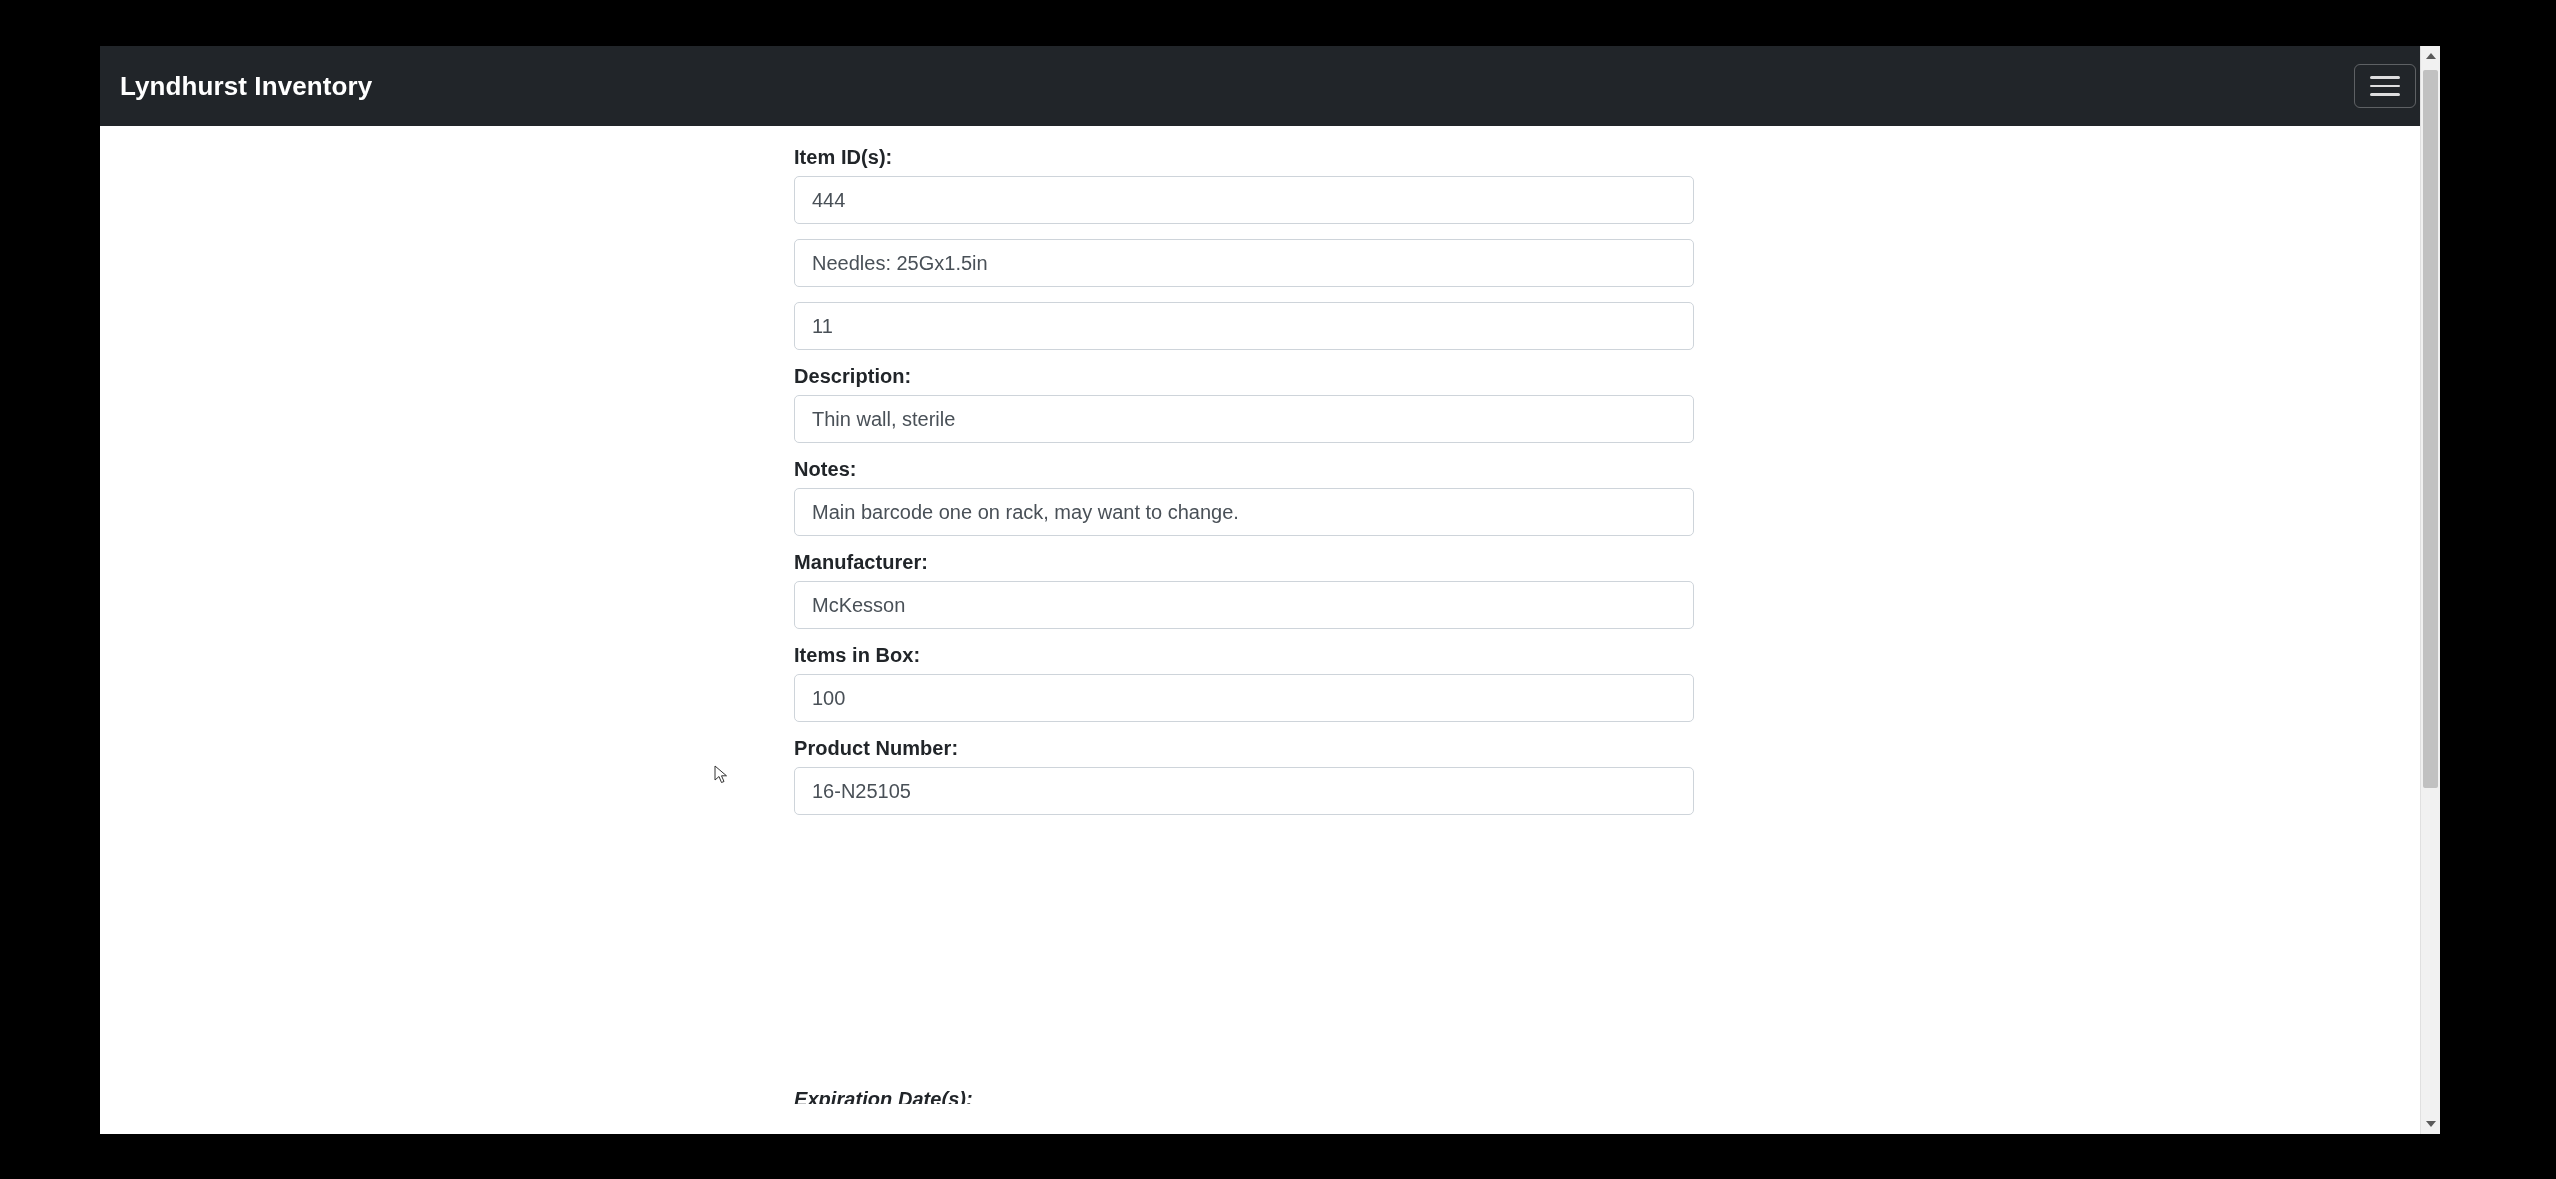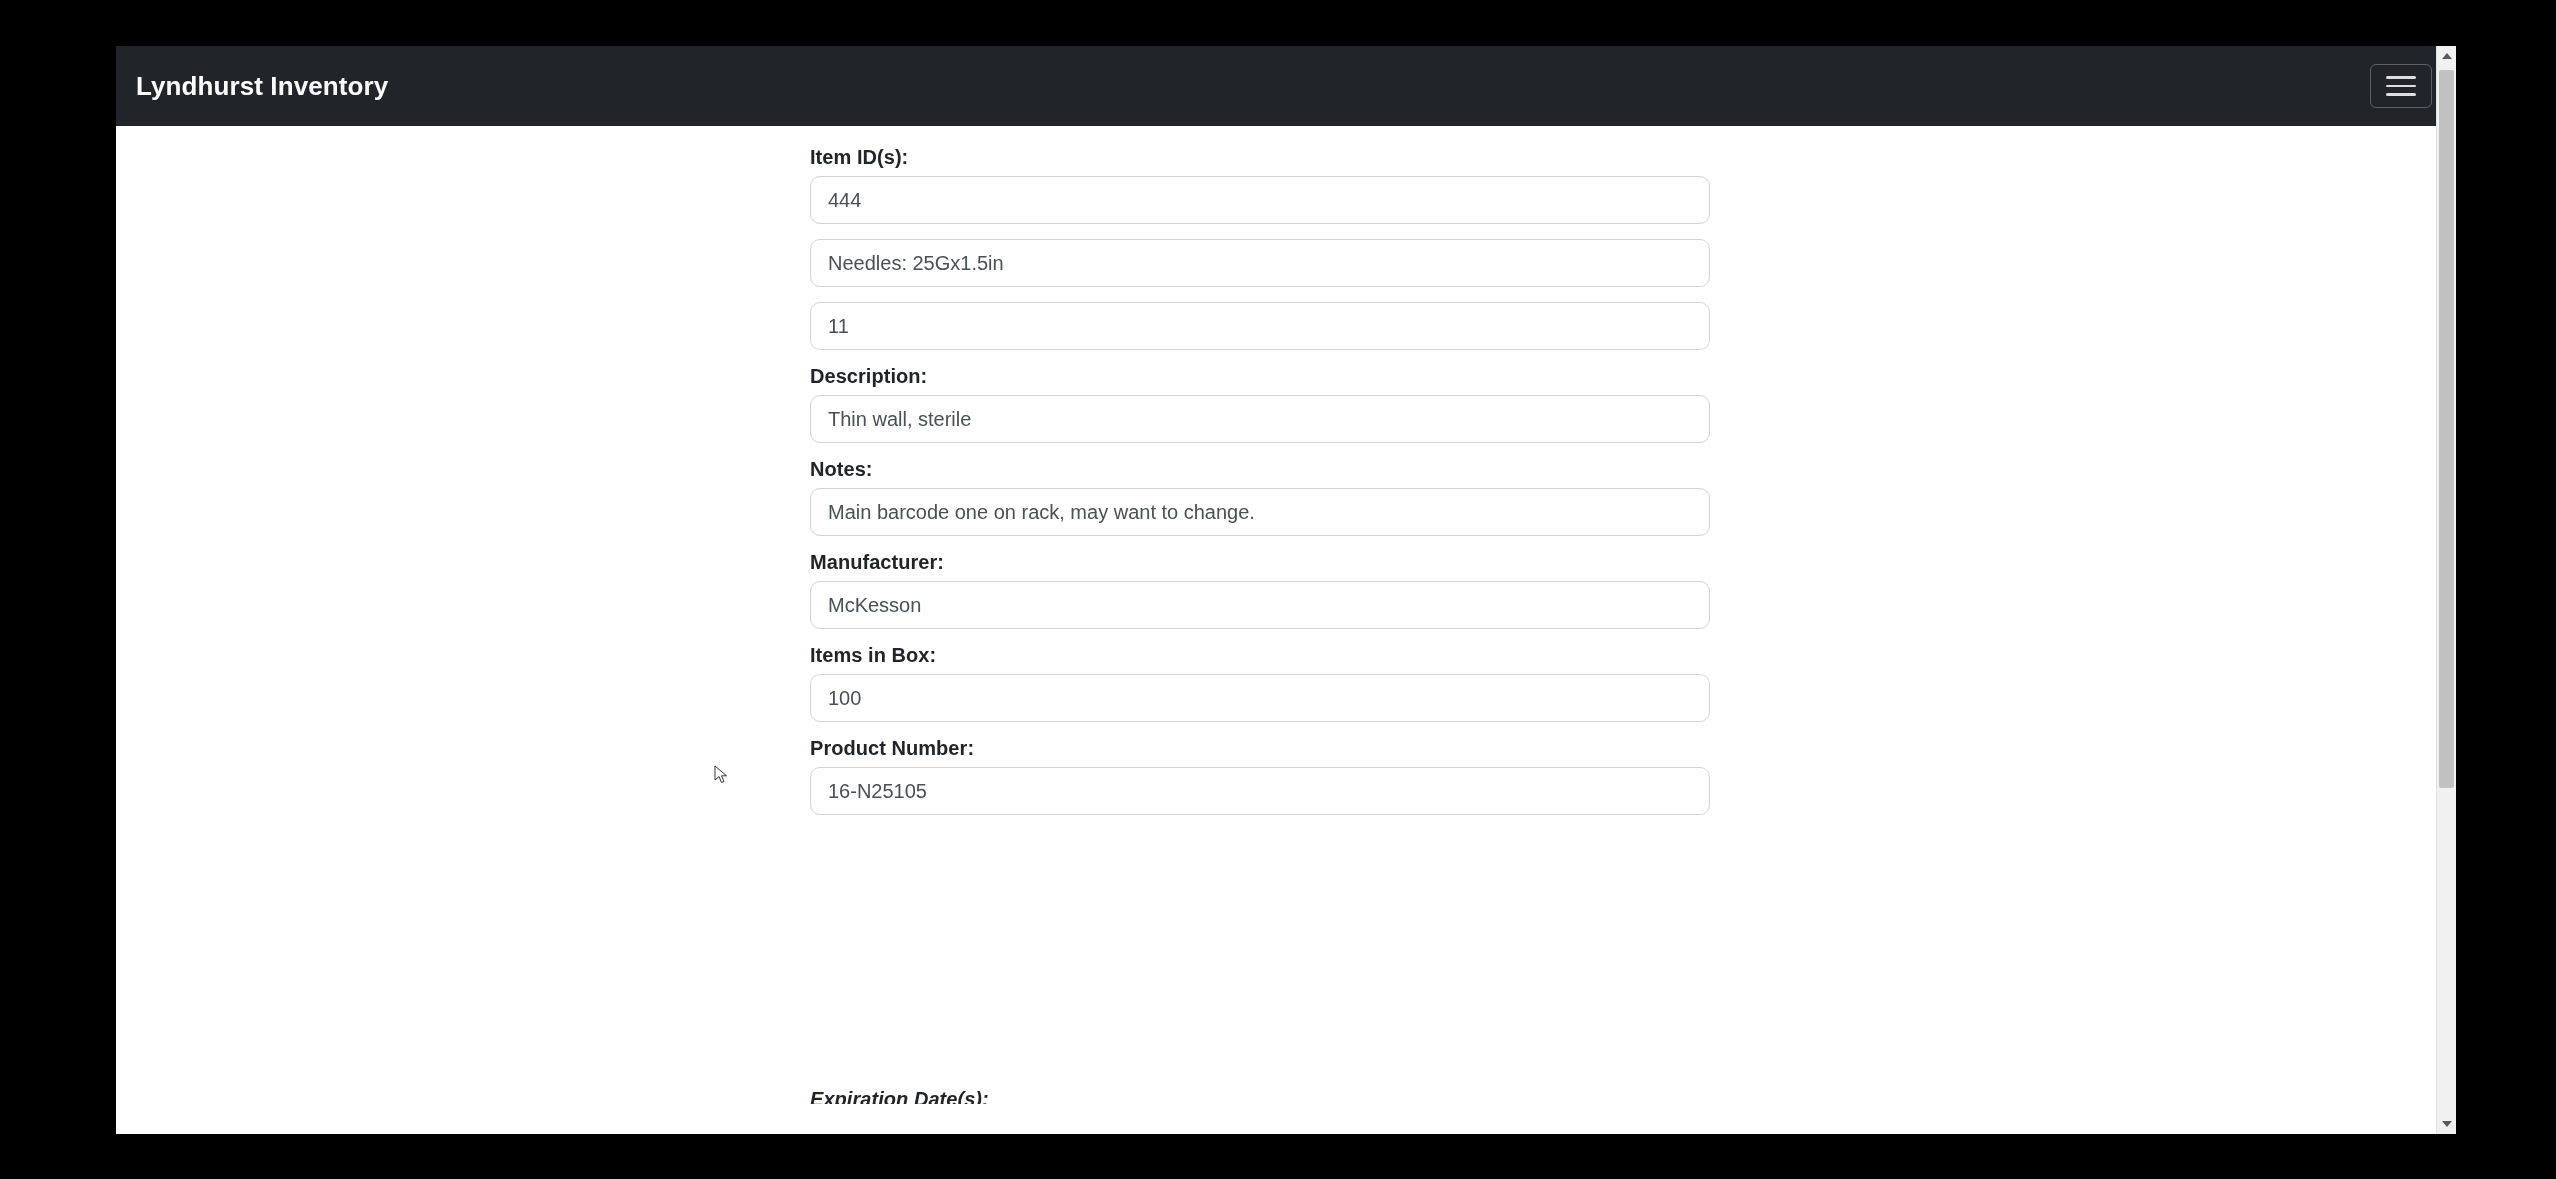--- a/index.html
+++ b/index.html
@@ -15,21 +15,21 @@
   #screen {
     position: relative;
     width: 2556px;
     height: 1179px;
     background: #000000;
   }
 
   
   #app-window {
     position: absolute;
-    left: 116px;
+    left: 100px;
     top: 46px;
     width: 2340px;
     height: 1088px;
     background: #ffffff;
     overflow: hidden;
   }
 
   
   #topbar {
     position: absolute;
@@ -105,21 +105,21 @@
     margin-bottom: 7px;
     letter-spacing: 0.05px;
   }
 
   .field-input {
     display: block;
     box-sizing: border-box;
     width: 900px;
     height: 48px;
     border: 1px solid #ced4da;
-    border-radius: 10px;
+    border-radius: 5px;
     background: #ffffff;
     font-family: "Liberation Sans", sans-serif;
     font-size: 20px;
     color: #495057;
     padding: 0 17px;
     outline: none;
   }
 
   
   .field-clipped {

